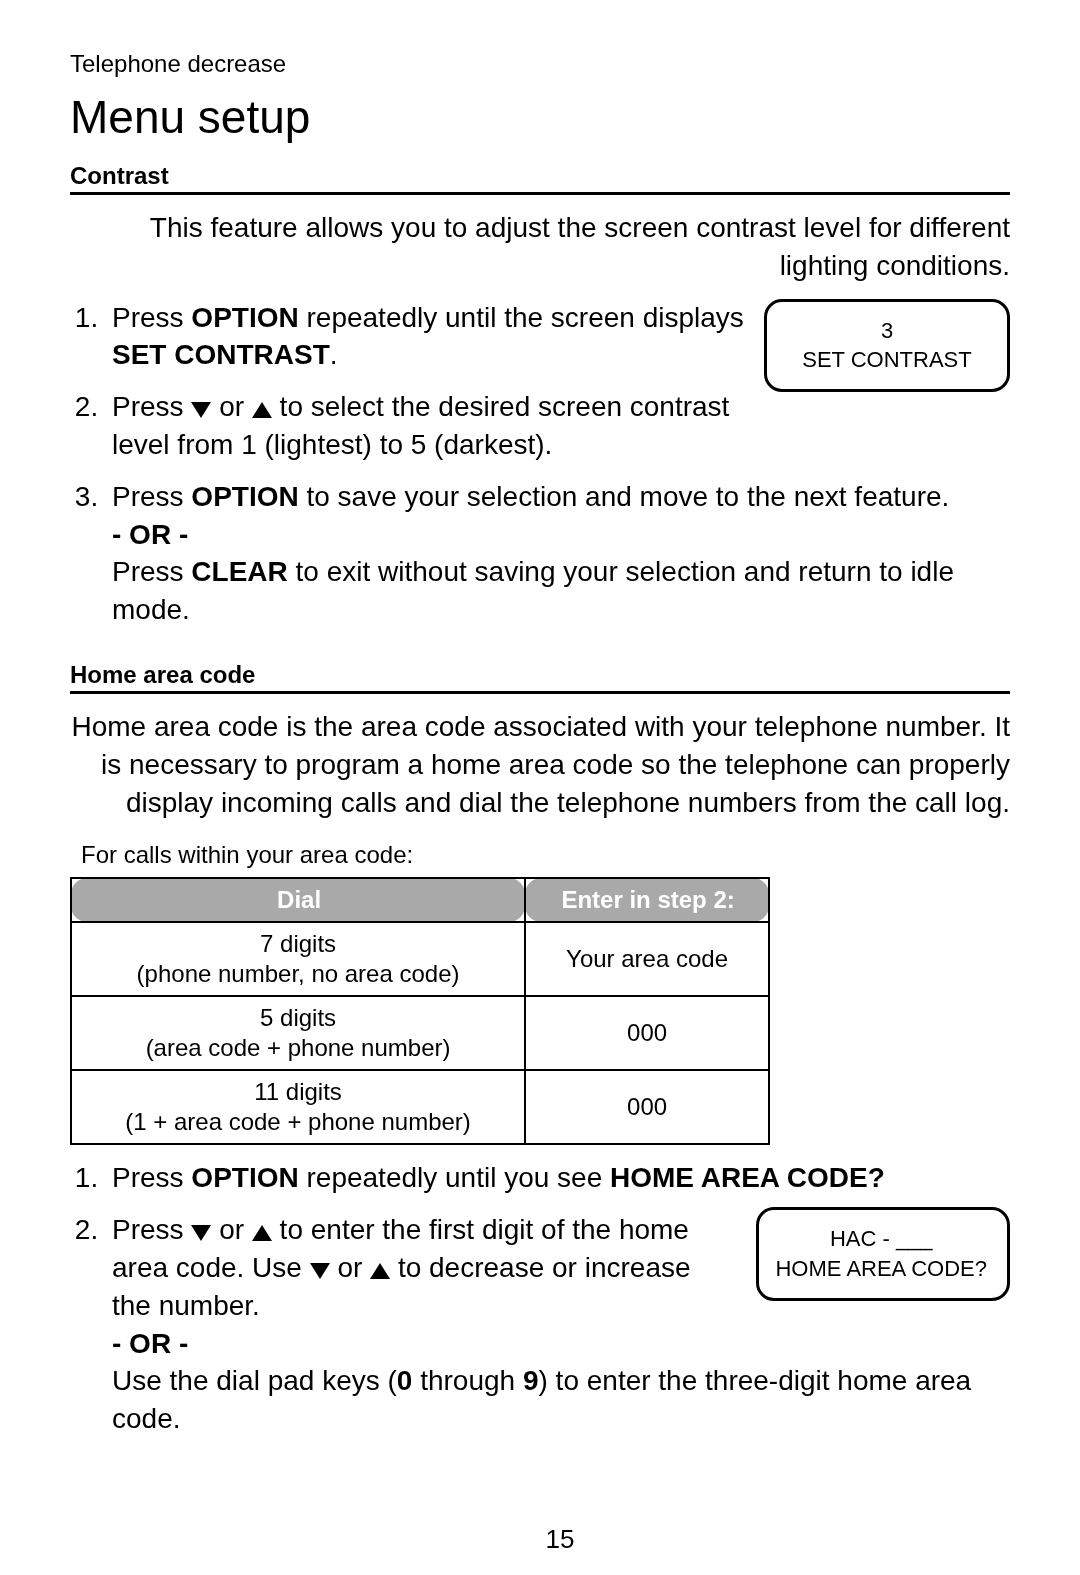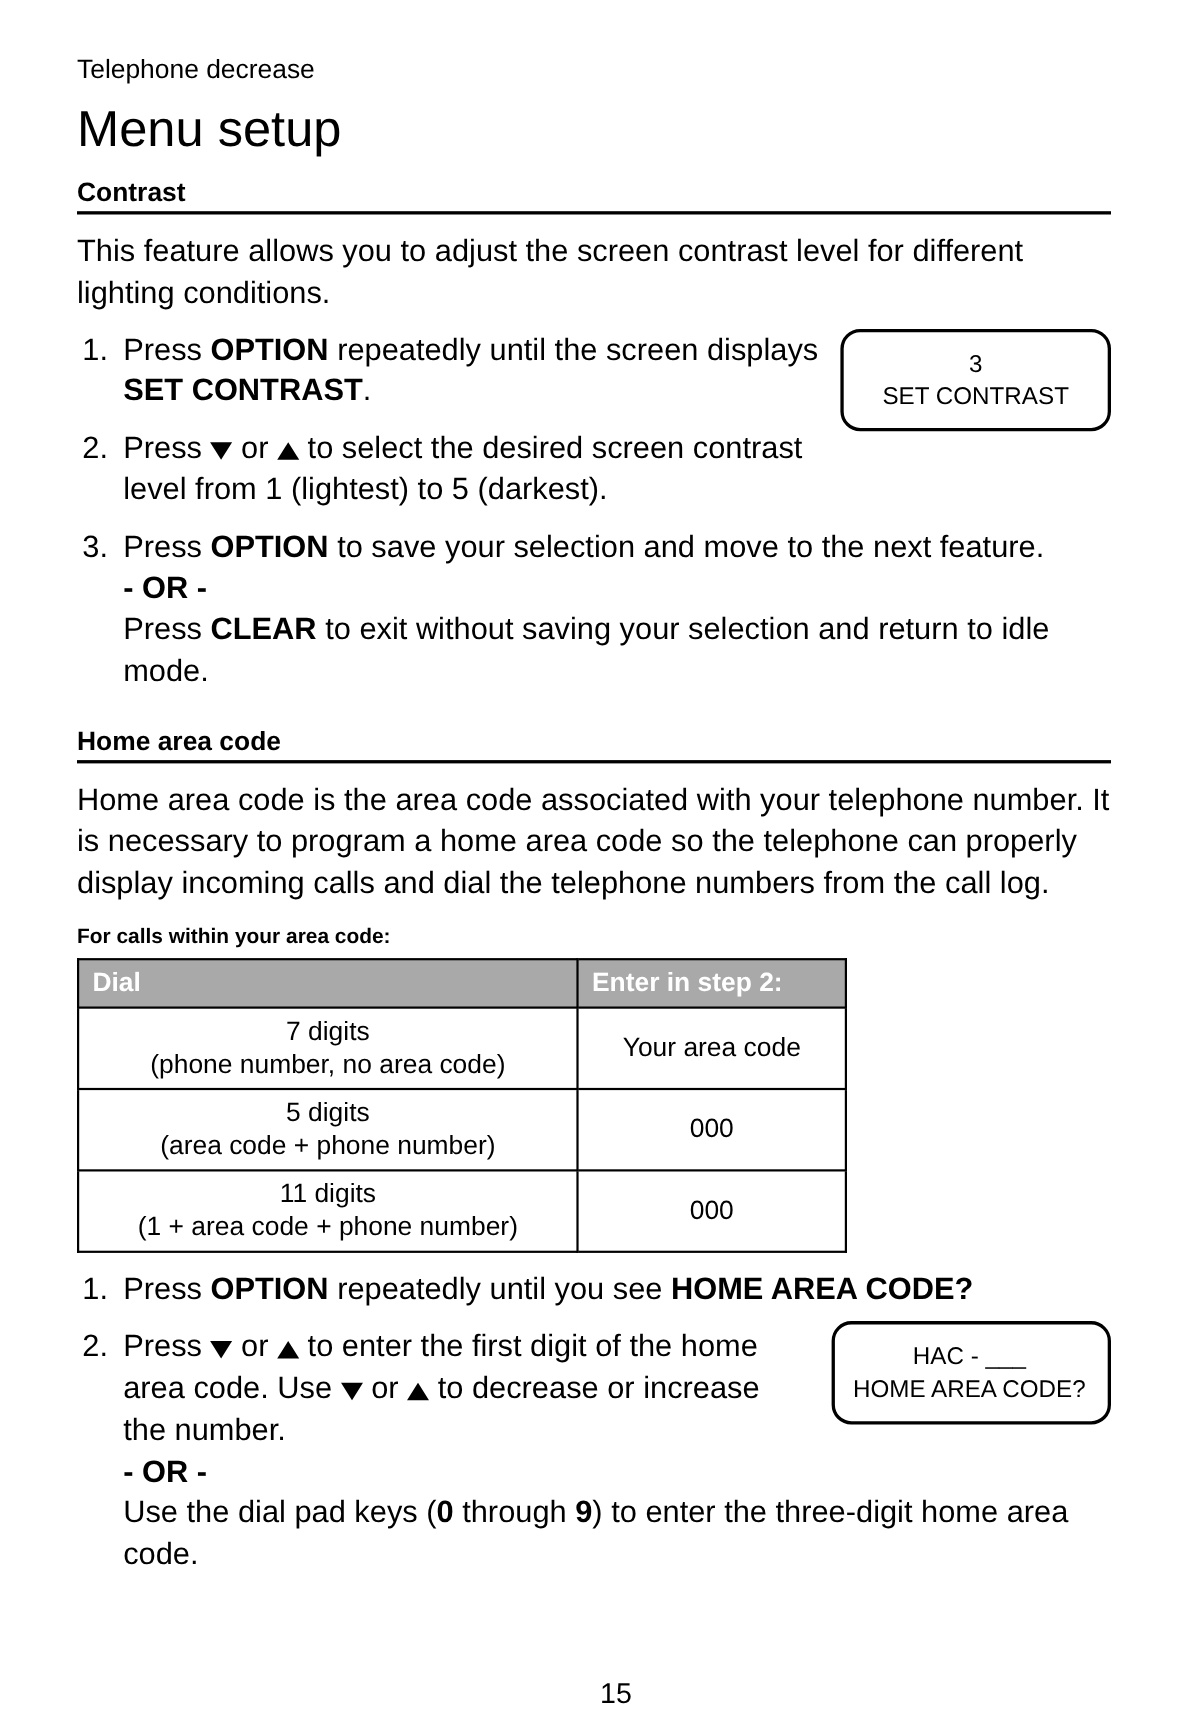--- a/index.html
+++ b/index.html
@@ -31,25 +31,26 @@
     font-weight: 700;
     border-bottom: 3px solid #000;
     padding-bottom: 2px;
     margin-top: 18px;
     margin-bottom: 14px;
   }
   .body-text {
     font-size: 28px;
     line-height: 1.35;
     margin: 0 0 14px 0;
+    text-align: right;
   }
   .sub-bold {
-    font-size: 19px;
-    font-weight: 700;
-    margin: 20px 0 6px 0;
+    font-size: 24px;
+    font-weight: 400;
+    margin: 20px 0 6px 11px;
   }
   ol.steps {
     margin: 0;
     padding: 0 0 0 36px;
     font-size: 28px;
     line-height: 1.35;
   }
   ol.steps > li {
     margin-bottom: 14px;
     padding-left: 6px;
@@ -95,22 +96,23 @@
   table.area-table th, table.area-table td {
     border: 2px solid #000;
     padding: 6px 10px;
     text-align: center;
     line-height: 1.25;
   }
   table.area-table th {
     background: #a9a9a9;
     color: #fff;
     font-weight: 700;
-    text-align: left;
+    text-align: center;
     padding-left: 12px;
+    border-radius: 16px;
   }
   .cell-sub { display: block; }
   .page-number {
     position: absolute;
     bottom: 20px;
     left: 0; right: 0;
     text-align: center;
     font-size: 26px;
     margin-left: 40px;
   }

